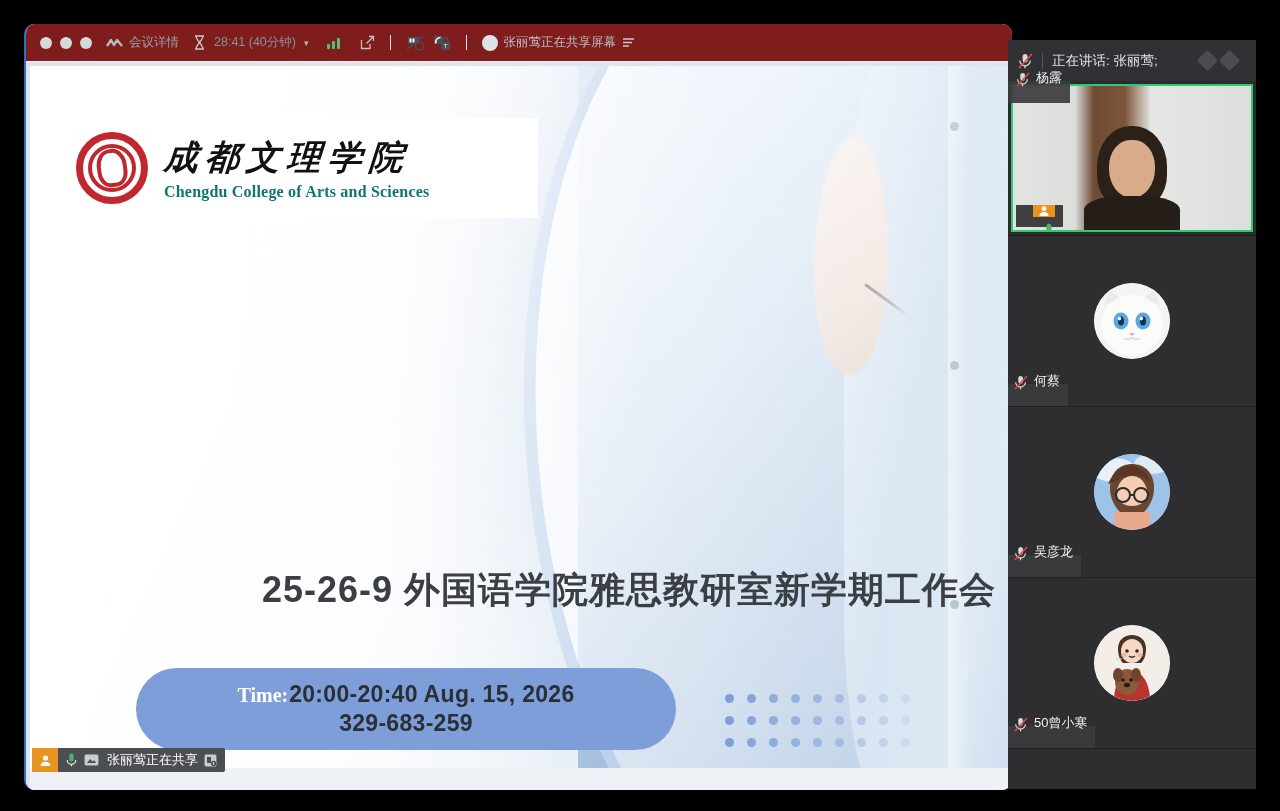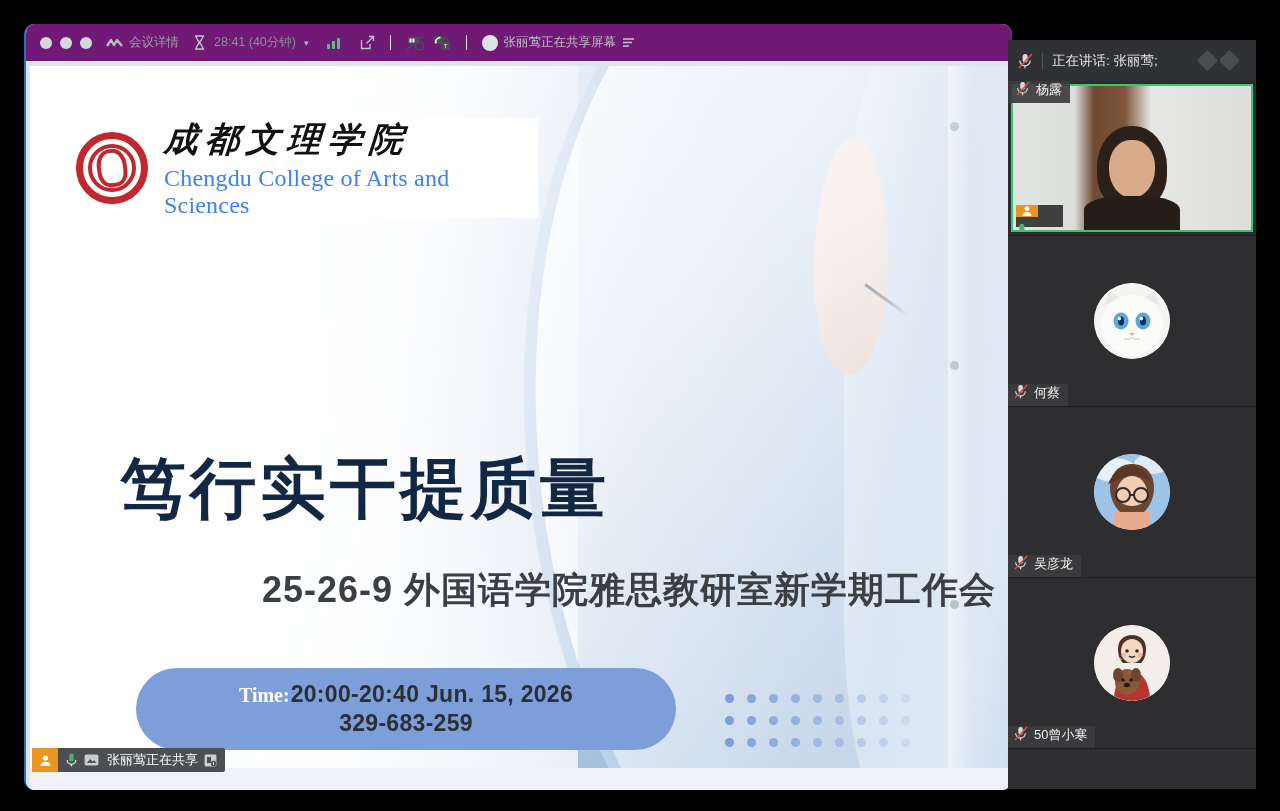--- a/index.html
+++ b/index.html
@@ -9,21 +9,21 @@
   #root { position:relative; width:1280px; height:811px; background:#000; }
 
   
   .window{
     position:absolute; left:24px; top:24px; width:988px; height:766px;
     background:#fff; border-radius:10px; overflow:hidden;
     border-left:2px solid #2f6fb5;
     box-shadow:0 0 0 1px rgba(0,0,0,.25);
   }
   .titlebar{
-    height:38px; background:#701a75; display:flex; align-items:center;
+    height:38px; background:#7f1d1d; display:flex; align-items:center;
     padding:0 10px; gap:8px; border-bottom:1px solid #eceef0;
     font-size:12.5px; color:#9aa0a6; position:relative;
   }
   .traffic{ display:flex; gap:8px; align-items:center; margin-left:4px; margin-right:6px;}
   .dot{ width:12px;height:12px;border-radius:50%; background:#d6d8da; }
   .tb-item{ display:flex;align-items:center;gap:5px; color:#9aa0a6; white-space:nowrap;}
   .tb-sep{ width:1px;height:15px;background:#e2e4e7;margin:0 7px;}
   .tb-text{ font-size:12.5px; }
   .tb-time{ color:#8a9097; font-size:12.5px;}
   .chev{ font-size:9px; color:#b0b5ba; }
@@ -78,22 +78,22 @@
     border:7px solid #c0282d; position:relative; flex:none;}
   .seal::after{ content:""; position:absolute; inset:5px; border-radius:50%;
     border:4px solid #c0282d; }
   .seal::before{ content:""; position:absolute; left:50%; top:50%;
     width:22px;height:30px; transform:translate(-50%,-50%) rotate(-8deg);
     border:4px solid #c0282d; border-radius:45% 45% 40% 40%; }
   .logo-txt{ display:flex; flex-direction:column; gap:2px; }
   .logo-cn{ font-family:"Liberation Serif","DejaVu Serif",serif; font-size:34px;
     font-weight:700; color:#111; letter-spacing:7px; font-style:italic;
     transform:skewX(-4deg);}
-  .logo-en{ font-family:"Liberation Serif","DejaVu Serif",serif; font-size:24px;
-    color:#3b82f6; letter-spacing:.2px;}
+  .logo-en{ font-family:"Liberation Serif","DejaVu Serif",serif; font-size:16px;
+    color:#0f766e; letter-spacing:.2px;font-weight:bold;}
 
   .title-1,.title-2{
     position:absolute; font-family:"Liberation Serif","DejaVu Serif",serif;
     font-weight:700; color:#122744; font-size:66px; letter-spacing:4px;
     white-space:nowrap;
   }
   .title-1{ left:188px; top:276px; }
   .title-2{ left:90px; top:378px; }
 
   .subtitle{
@@ -155,22 +155,22 @@
   .vp-face{ position:absolute; left:50%; top:14px; transform:translateX(-50%);
     width:46px;height:58px; background:#d9ab8b; border-radius:46% 46% 50% 50%;}
   .vp-body{ position:absolute; left:50%; bottom:0; transform:translateX(-50%);
     width:96px;height:34px; background:#241d18; border-radius:40% 40% 0 0;}
   .vp-red{ position:absolute; left:10px; bottom:0; width:22px;height:30px;
     background:#a62828; border-radius:8px 8px 0 0;}
   .tile.avatar{ height:171px; display:flex; align-items:center; justify-content:center; }
   .av{ width:76px;height:76px;border-radius:50%; overflow:hidden; position:relative;
     background:#cfd4da; }
   .namebadge{
-    position:absolute; left:0; bottom:0; height:22px; display:flex; align-items:flex-start;
-    gap:6px; padding:0 8px 7px 6px; background:rgba(60,60,62,.92); color:#f2f2f3; font-size:13px;
+    position:absolute; left:0; bottom:0; height:22px; display:flex; align-items:flex-end;
+    gap:6px; padding:0 8px 16px 6px; background:rgba(60,60,62,.92); color:#f2f2f3; font-size:13px;
     white-space:nowrap;
   }
   .namebadge.onvideo{ left:3px; bottom:3px; padding-left:0; background:rgba(45,45,47,.9);flex-direction:column; }
   .nb-host{ width:22px;height:22px;background:#e8941f;display:flex;align-items:center;justify-content:center;}
 
   .icon{ display:inline-block; line-height:0; }
 </style>
 </head>
 <body>
 
@@ -266,27 +266,26 @@
         <div class="bg-veil"></div>
 
         <div class="logo-box">
           <div class="seal"></div>
           <div class="logo-txt">
             <div class="logo-cn">成都文理学院</div>
             <div class="logo-en">Chengdu College of Arts and Sciences</div>
           </div>
         </div>
 
-        <div class="title-2">笃行实干提质量</div>
         <div class="subtitle">25-26-9 外国语学院雅思教研室新学期工作会</div>
 
         <div class="infobox">
           <div class="info-row">
             <span class="info-lbl">Time:</span>
-            <span class="info-val">20:00-20:40 Jun. 15, 2026</span>
+            <span class="info-val">20:00-20:40 Aug. 15, 2026</span>
           </div>
           <div class="info-row">
             <span class="info-val">329-683-259</span>
           </div>
         </div>
 
         <div class="dotgrid" id="dotgrid">
             <span style="opacity: 1;"></span>
             <span style="opacity: 0.9;"></span>
             <span style="opacity: 0.79;"></span>

